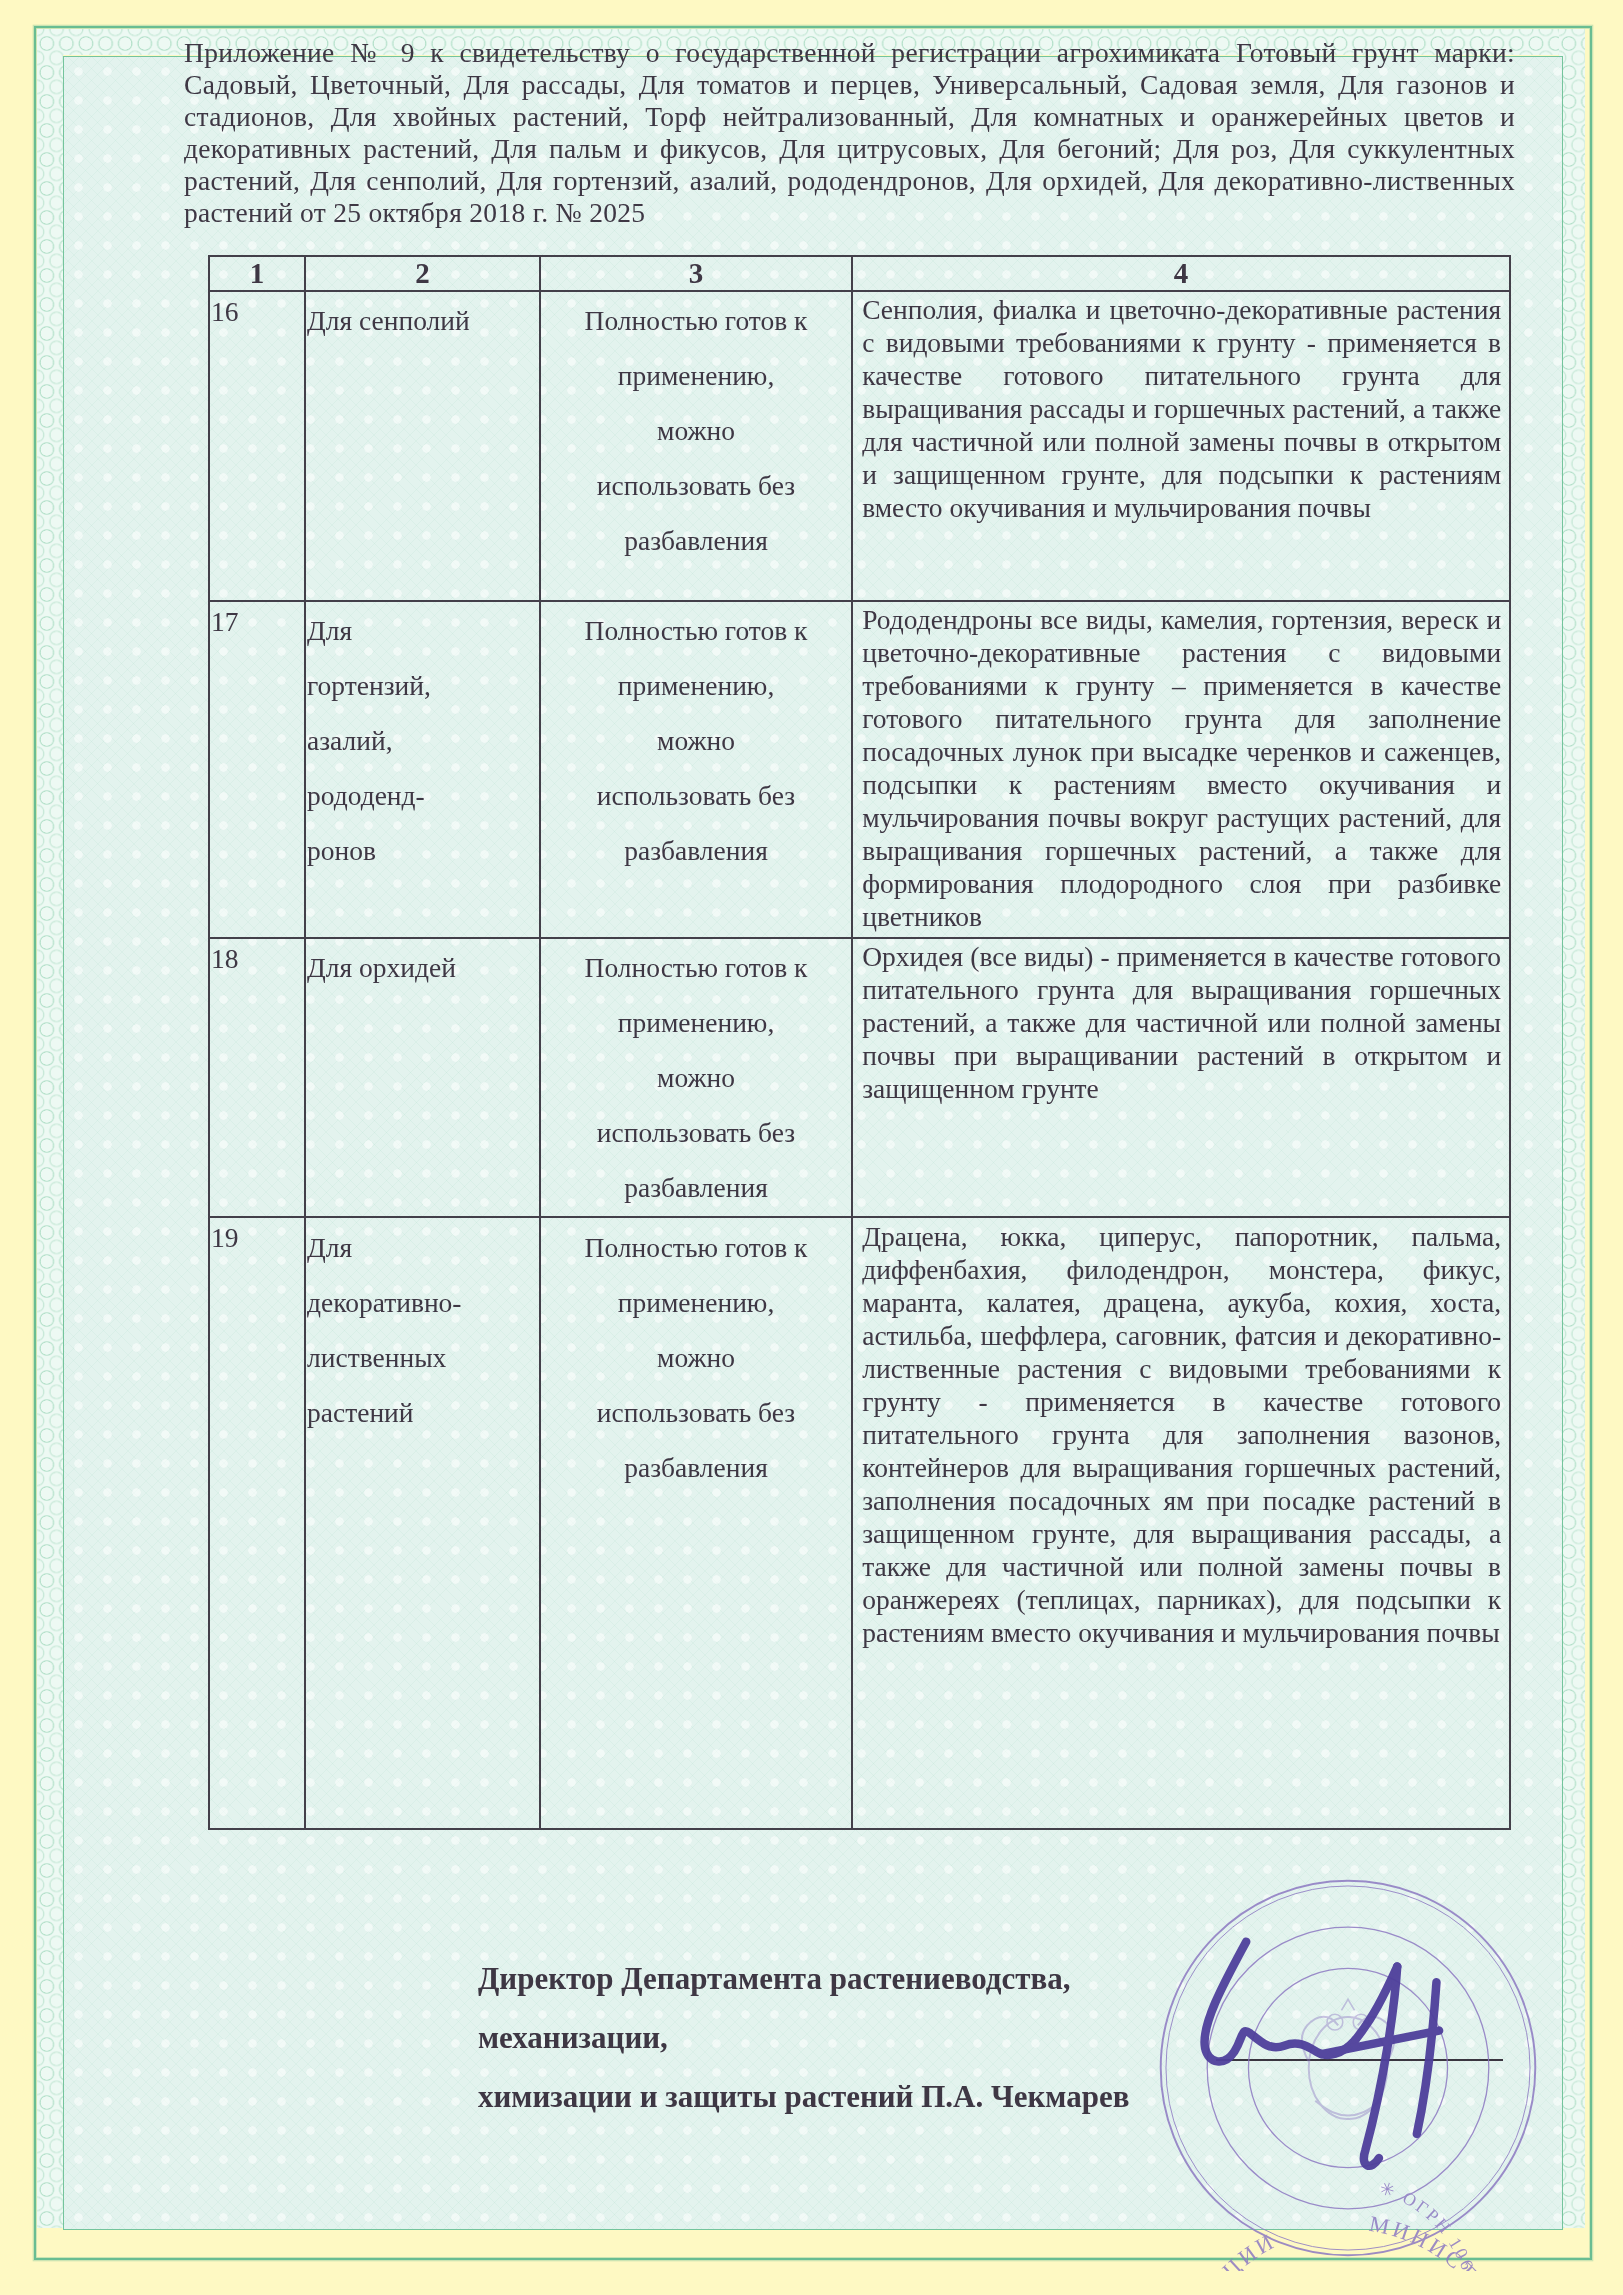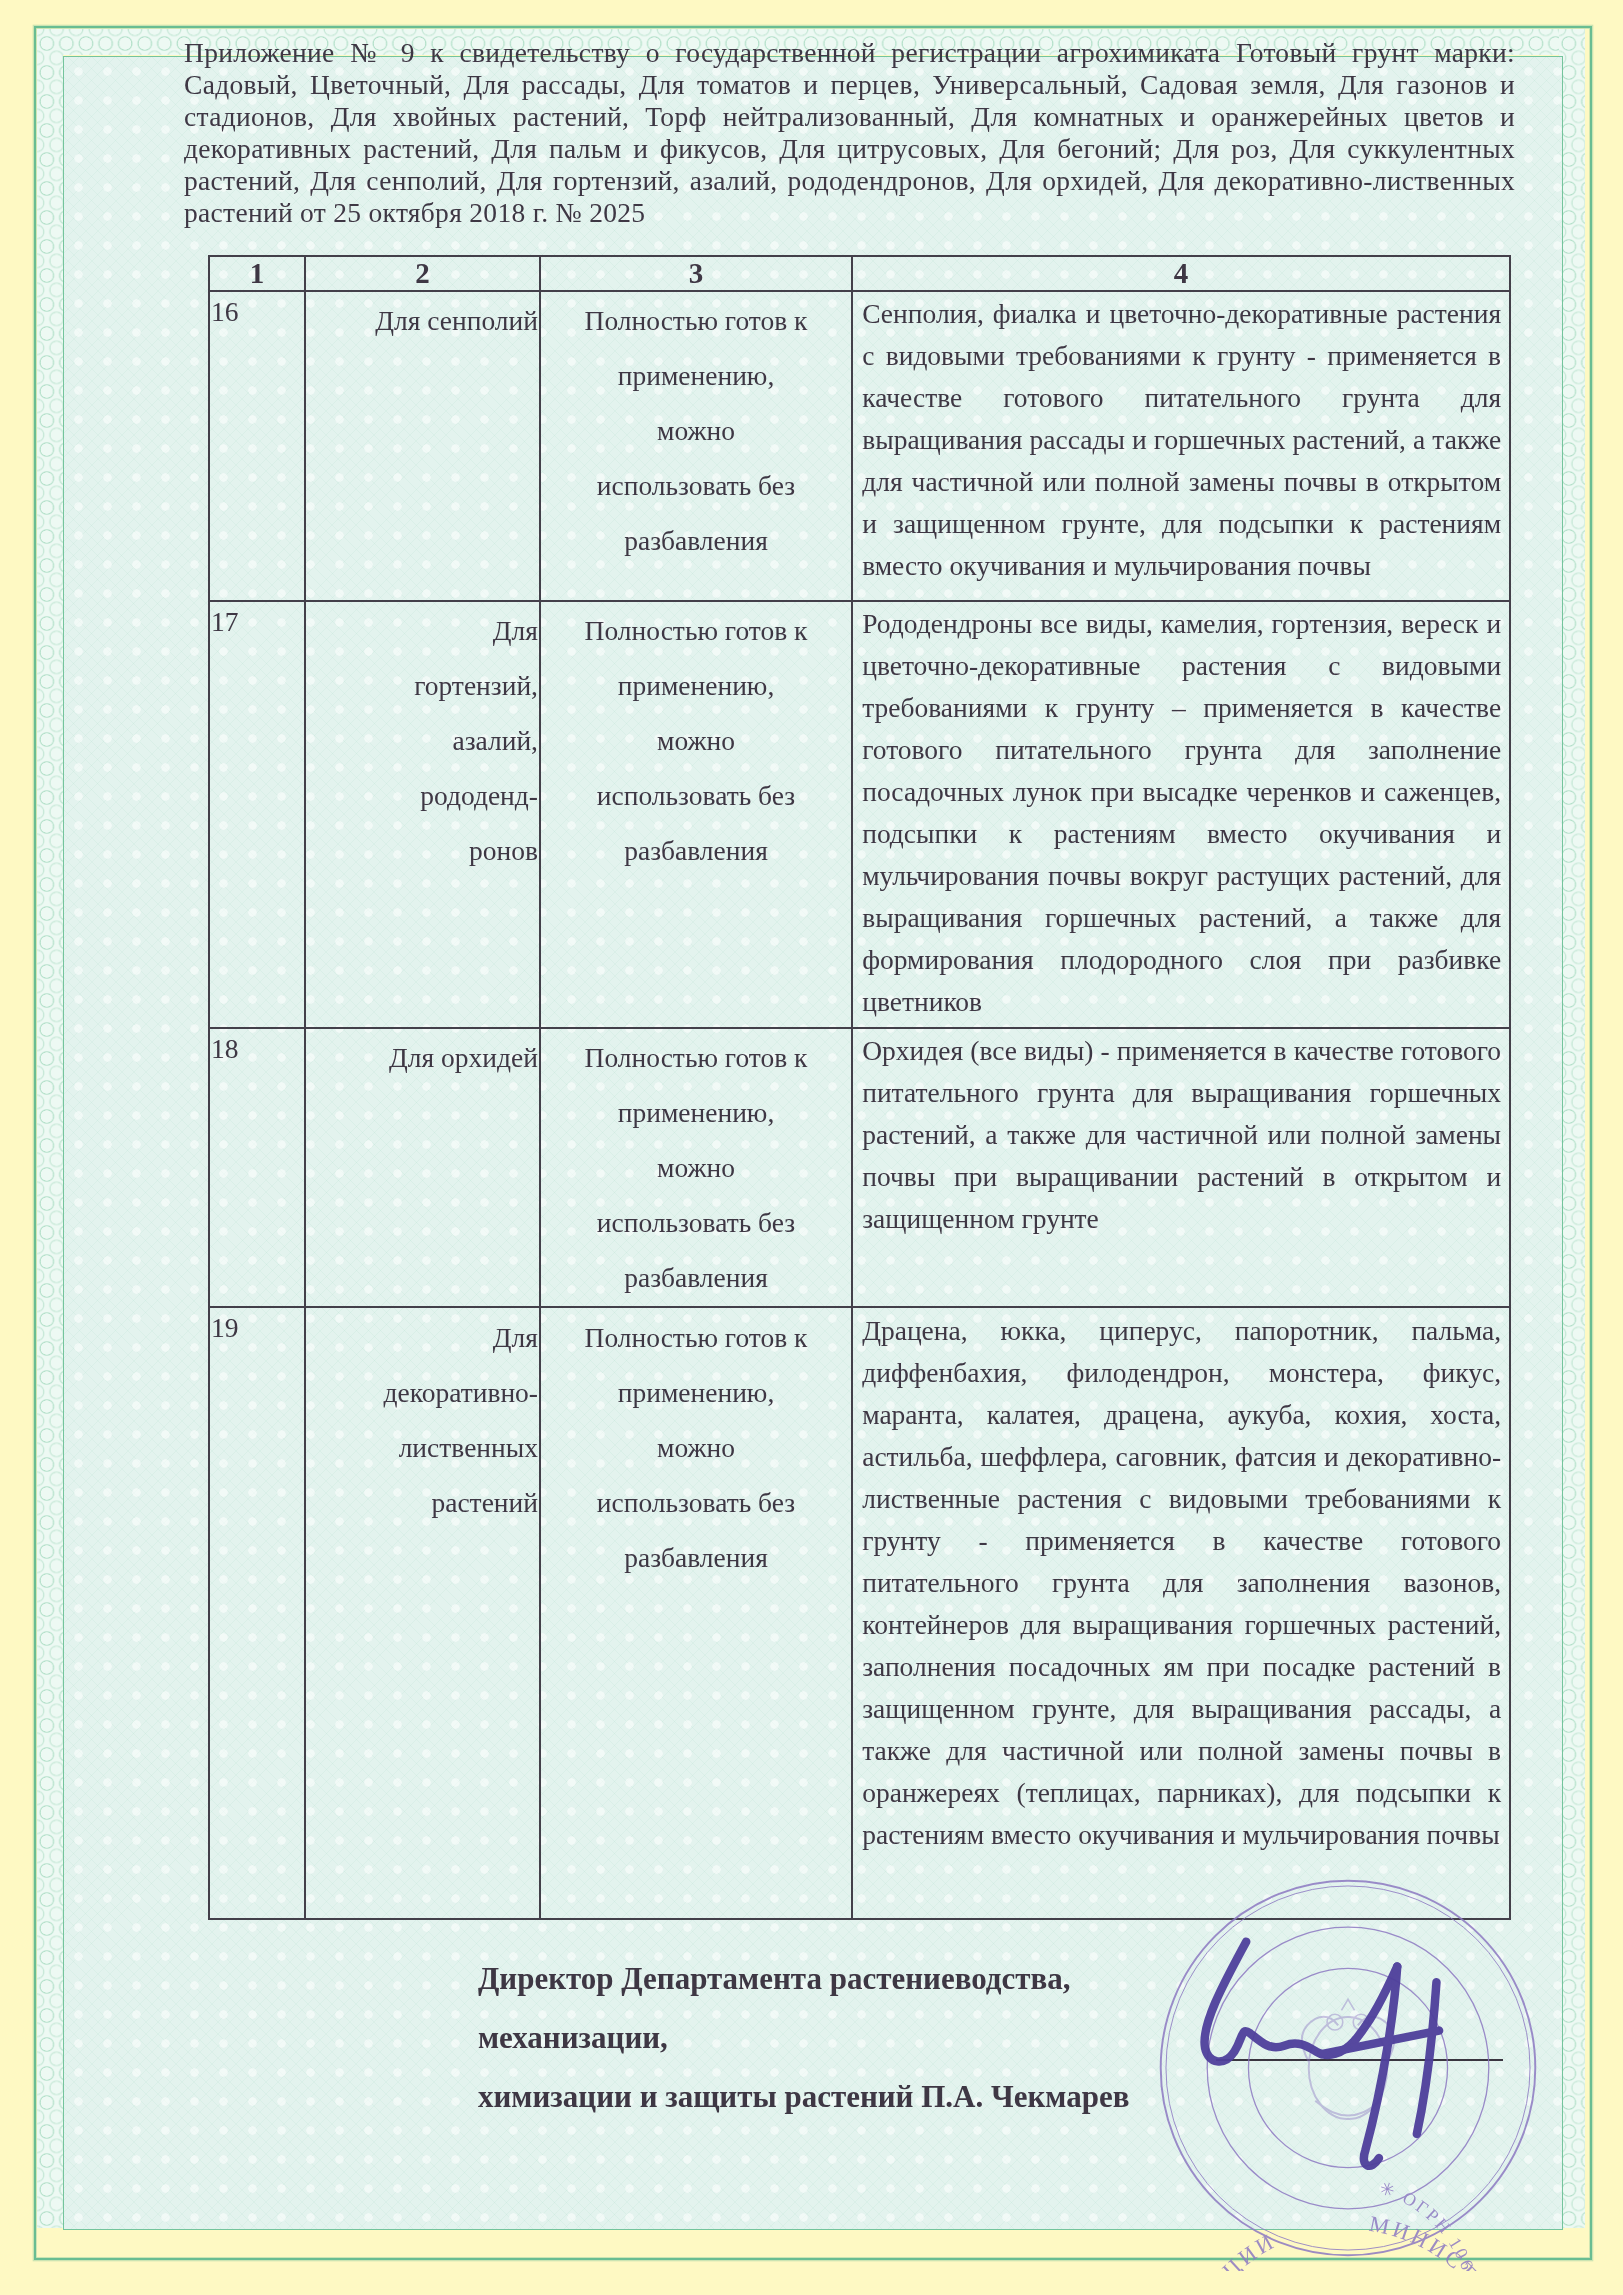--- a/index.html
+++ b/index.html
@@ -29,23 +29,23 @@
         font-size:27.5px;line-height:32px;text-align:justify;letter-spacing:0.3px;}
   
   table.doc{position:absolute;left:208px;top:255px;border-collapse:collapse;table-layout:fixed;
         width:1294px;font-size:27.5px;}
   table.doc td,table.doc th{border:2px solid #43404a;vertical-align:top;overflow:hidden;}
   table.doc{border:2.6px solid #43404a;}
   th.c1{width:94px;} th.c2{width:233px;} th.c3{width:310px;} th.c4{width:656px;}
   tr.hdr th{height:30px;font-size:29px;font-weight:bold;text-align:center;vertical-align:middle;
         border-bottom-width:2.6px;padding:0;}
   td.num{text-align:left;padding-top:3.9px;}
-  td.name{text-align:right;white-space:pre-line;line-height:55px;padding-top:1.3px;}
+  td.name{text-align:left;white-space:pre-line;line-height:55px;padding-top:1.3px;}
   td.ready{text-align:center;white-space:pre-line;line-height:55px;padding-top:1.3px;}
-  td.desc{text-align:justify;line-height:42px;padding:1.3px 7.9px 3.9px 9.2px;font-family:Liberation Serif, serif;}
+  td.desc{text-align:justify;line-height:33px;padding:1.3px 7.9px 3.9px 9.2px;font-family:Liberation Serif, serif;}
   tr.r16{height:310px;} tr.r17{height:308px;} tr.r18{height:266px;} tr.r19{height:612px;}
   
   .sign-block{position:absolute;left:478px;top:1949px;width:759px;font-size:31px;line-height:59px;font-weight:bold;}
   .sig-underline{position:absolute;left:1216px;top:2059px;width:287px;height:0;border-top:2px solid #3a3540;}
   .stamp-svg{position:absolute;left:1145px;top:1865px;opacity:.85;}
   .ink-svg{position:absolute;left:1112px;top:1858px;}
 </style>
 </head>
 <body>
 

